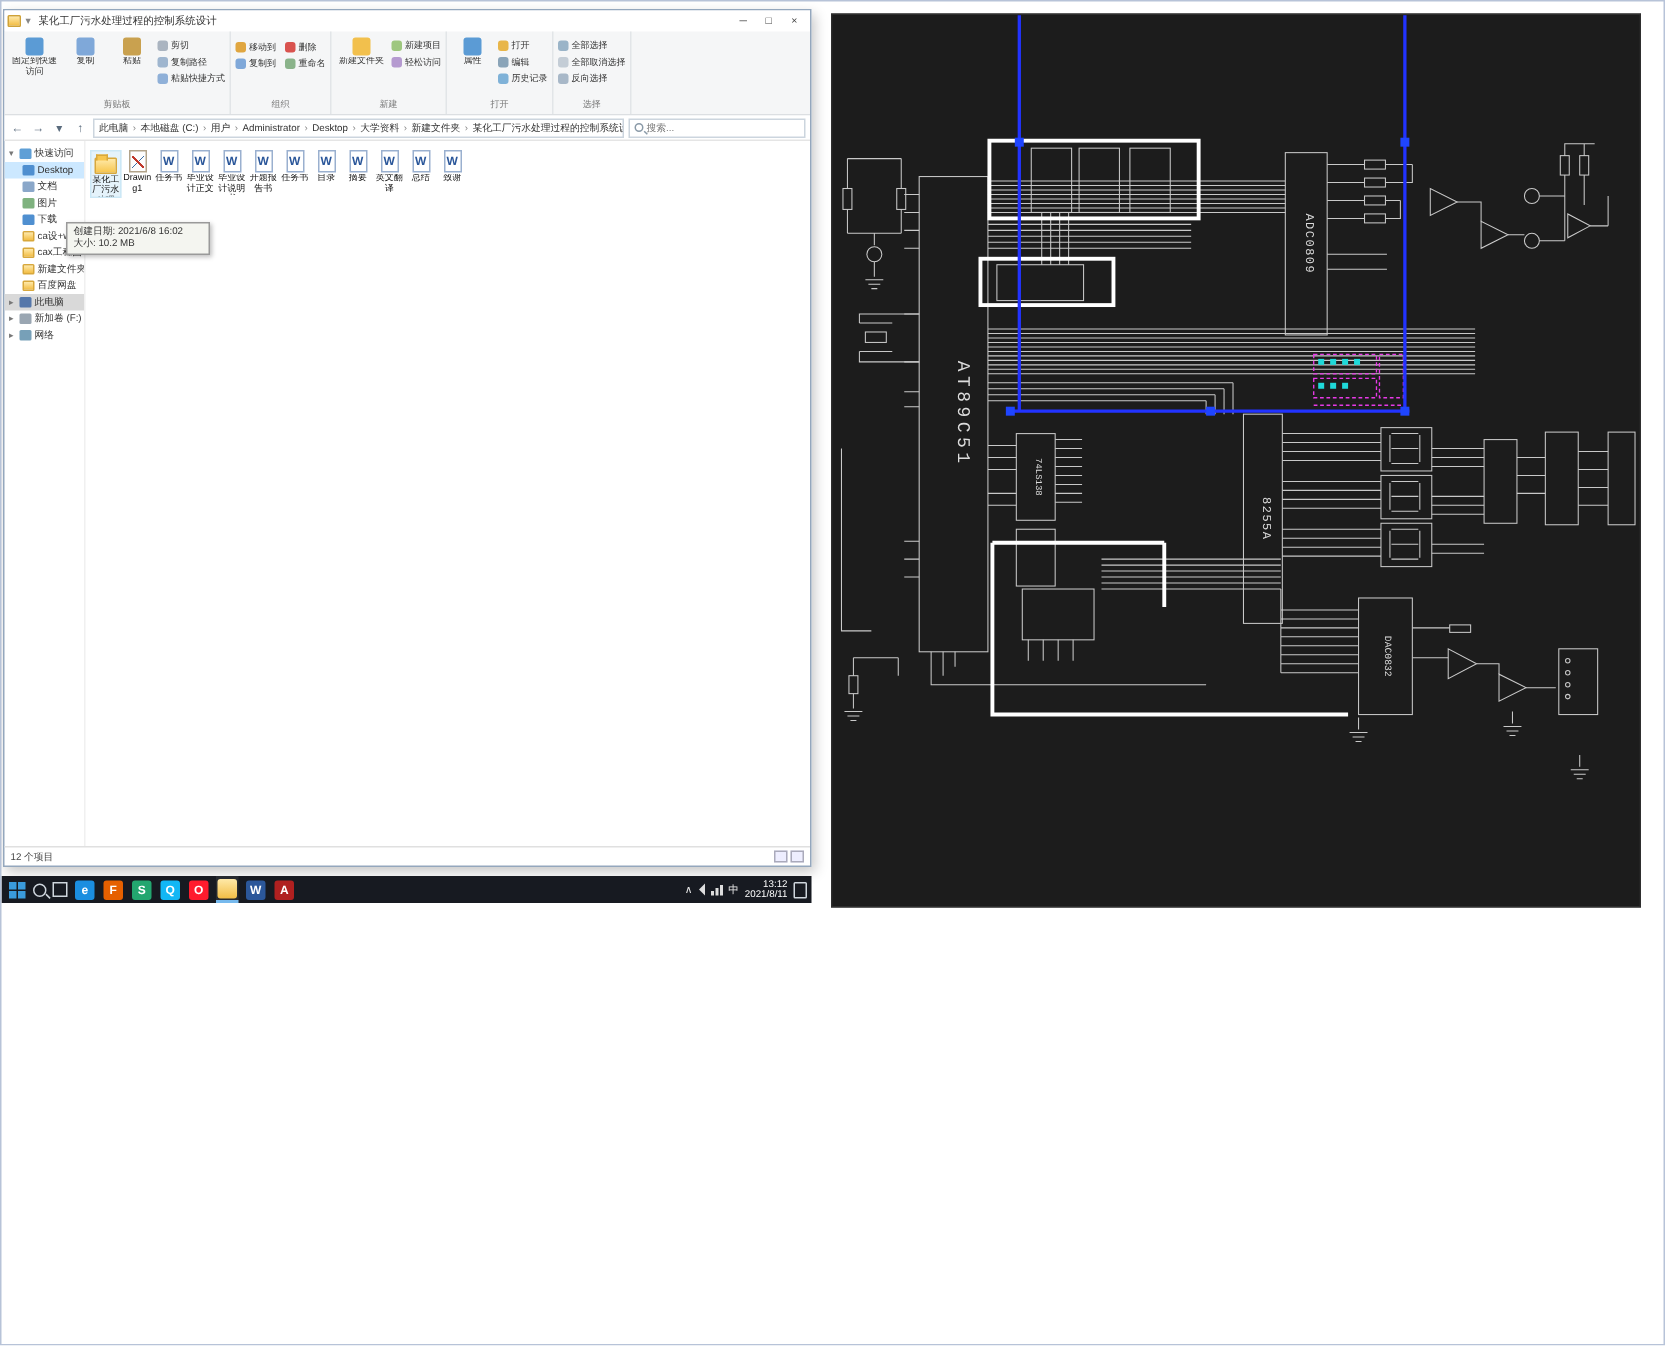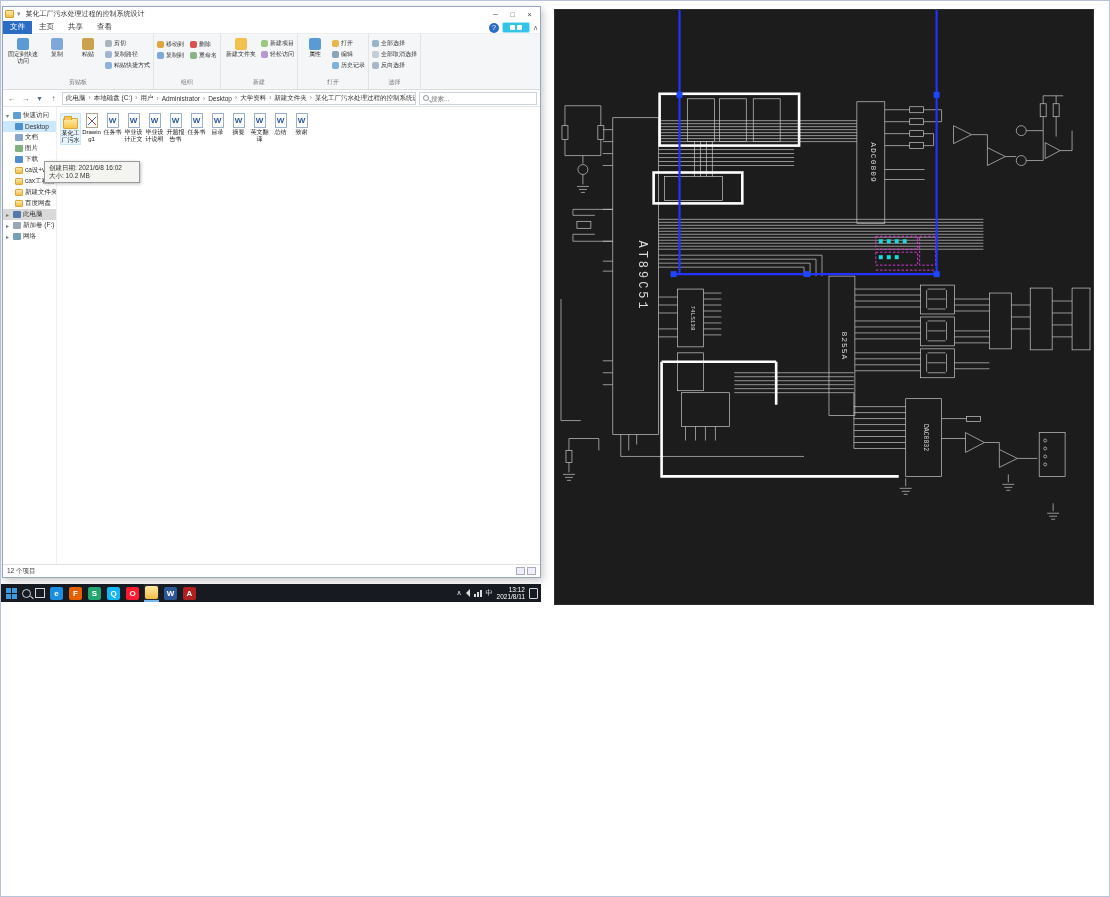--- a/index.html
+++ b/index.html
@@ -122,34 +122,20 @@
       <span class="app-ic"></span>
       <span class="qa-sep">▾</span>
       <span class="title-text">某化工厂污水处理过程的控制系统设计</span>
       <span class="win-btns">
         <span class="win-btn">─</span>
         <span class="win-btn">□</span>
         <span class="win-btn">×</span>
       </span>
     </div>
 
-    <div class="tabrow">
-      <span class="tab tab-file">文件</span>
-      <span class="tab">主页</span>
-      <span class="tab">共享</span>
-      <span class="tab">查看</span>
-      <span class="tab-right">
-        <span class="help-btn">?</span>
-        <span class="capture-badge">
-            <i></i>
-            <i></i>
-          </span>
-        <span class="collapse-btn">∧</span>
-      </span>
-    </div>
 
     <div class="ribbon">
       <div class="rgroup">
         <div class="rbody">
           <div class="rbig rbig-wide">
             <span class="ric ric-pin"></span>
             <span class="rlabel">固定到快速访问</span>
           </div>
           <div class="rbig">
             <span class="ric ric-copy"></span>

